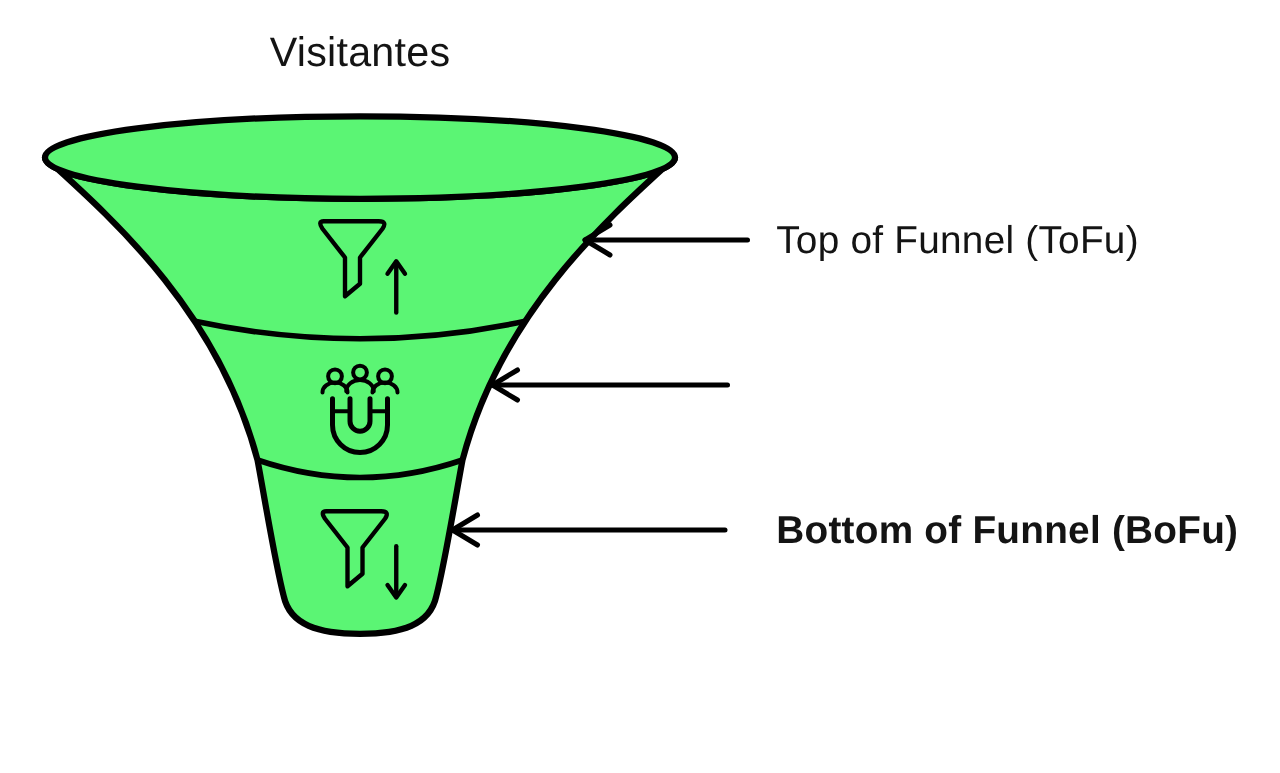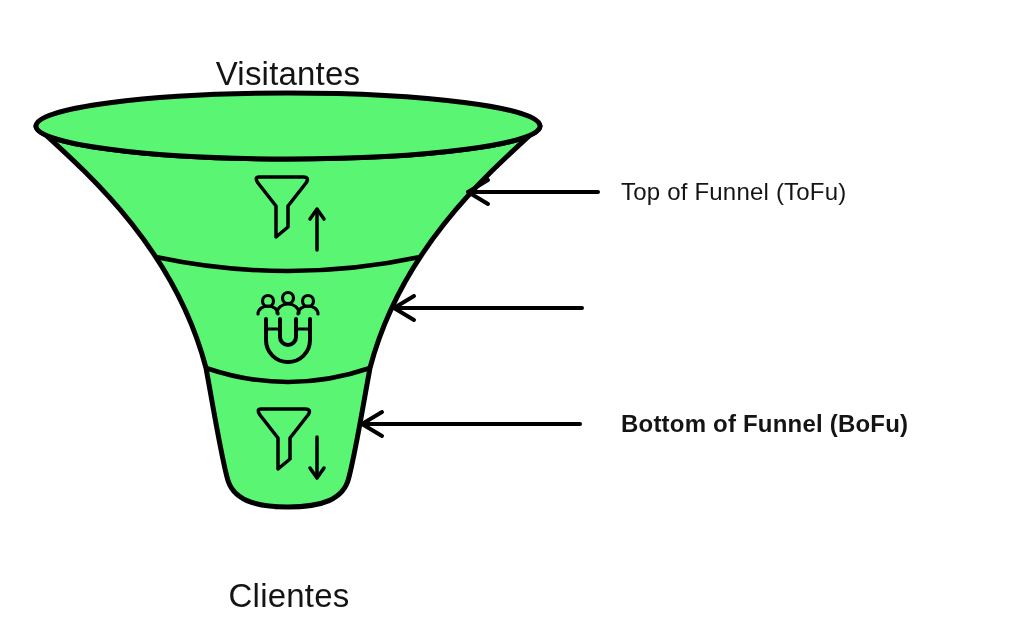--- a/index.html
+++ b/index.html
@@ -32,24 +32,23 @@
     color: #141414;
     white-space: nowrap;
     letter-spacing: 0.2px;
     font-weight: 500;
     line-height: 40px;
     user-select: none;
   }
   .edge-label {
     font-size: 33px;
     transform: translateX(-50%);
-    margin-top: 32px;
   }
   .stage-label {
-    font-size: 24px;
+    font-size: 31px;
   }
   #visitantes-label { left: 288px; top: 22px; }
   #clientes-label   { left: 289px; top: 544px; }
   #tofu-label { left: 621px; top: 172px; }
   #mofu-label { left: 621px; top: 288px; }
   #bofu-label { left: 621px; top: 404px; font-weight: bold; }
 </style>
 </head>
 <body>
 
@@ -102,14 +101,13 @@
     </g>
   </svg>
 
   <div class="label edge-label" id="visitantes-label">Visitantes</div>
 
   <div class="label stage-label" id="tofu-label">Top of Funnel (ToFu)</div>
 
 
   <div class="label stage-label" id="bofu-label">Bottom of Funnel (BoFu)</div>
 
-  <div class="label edge-label" id="clientes-label">Clientes</div>
 </div>
 
 </body></html>

